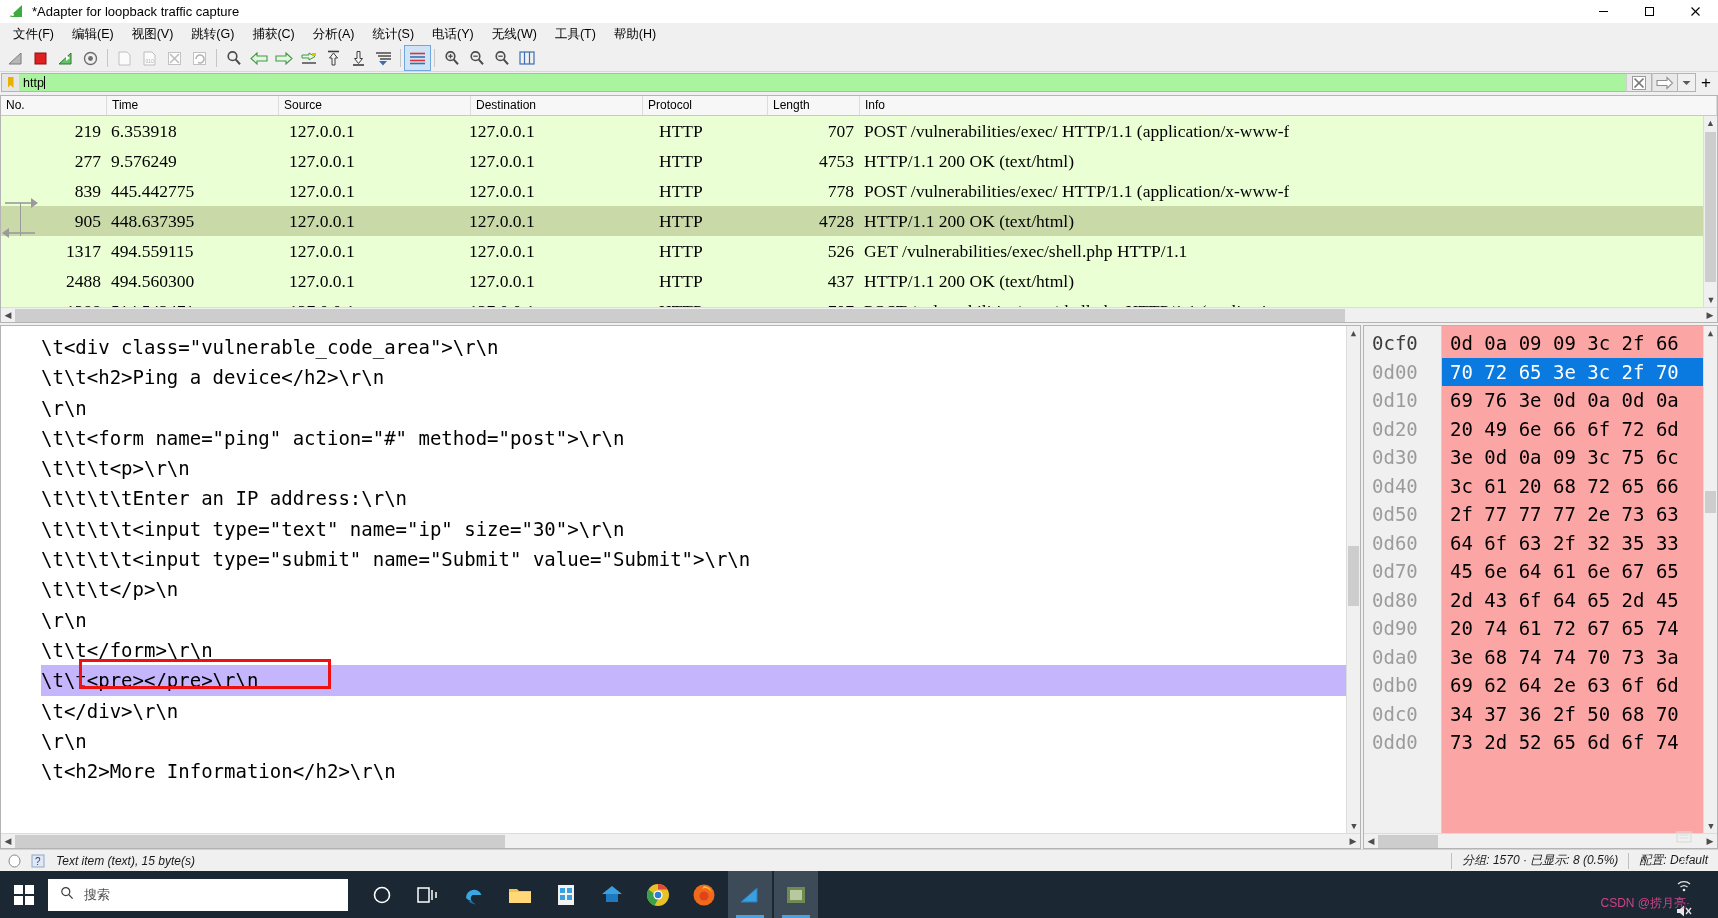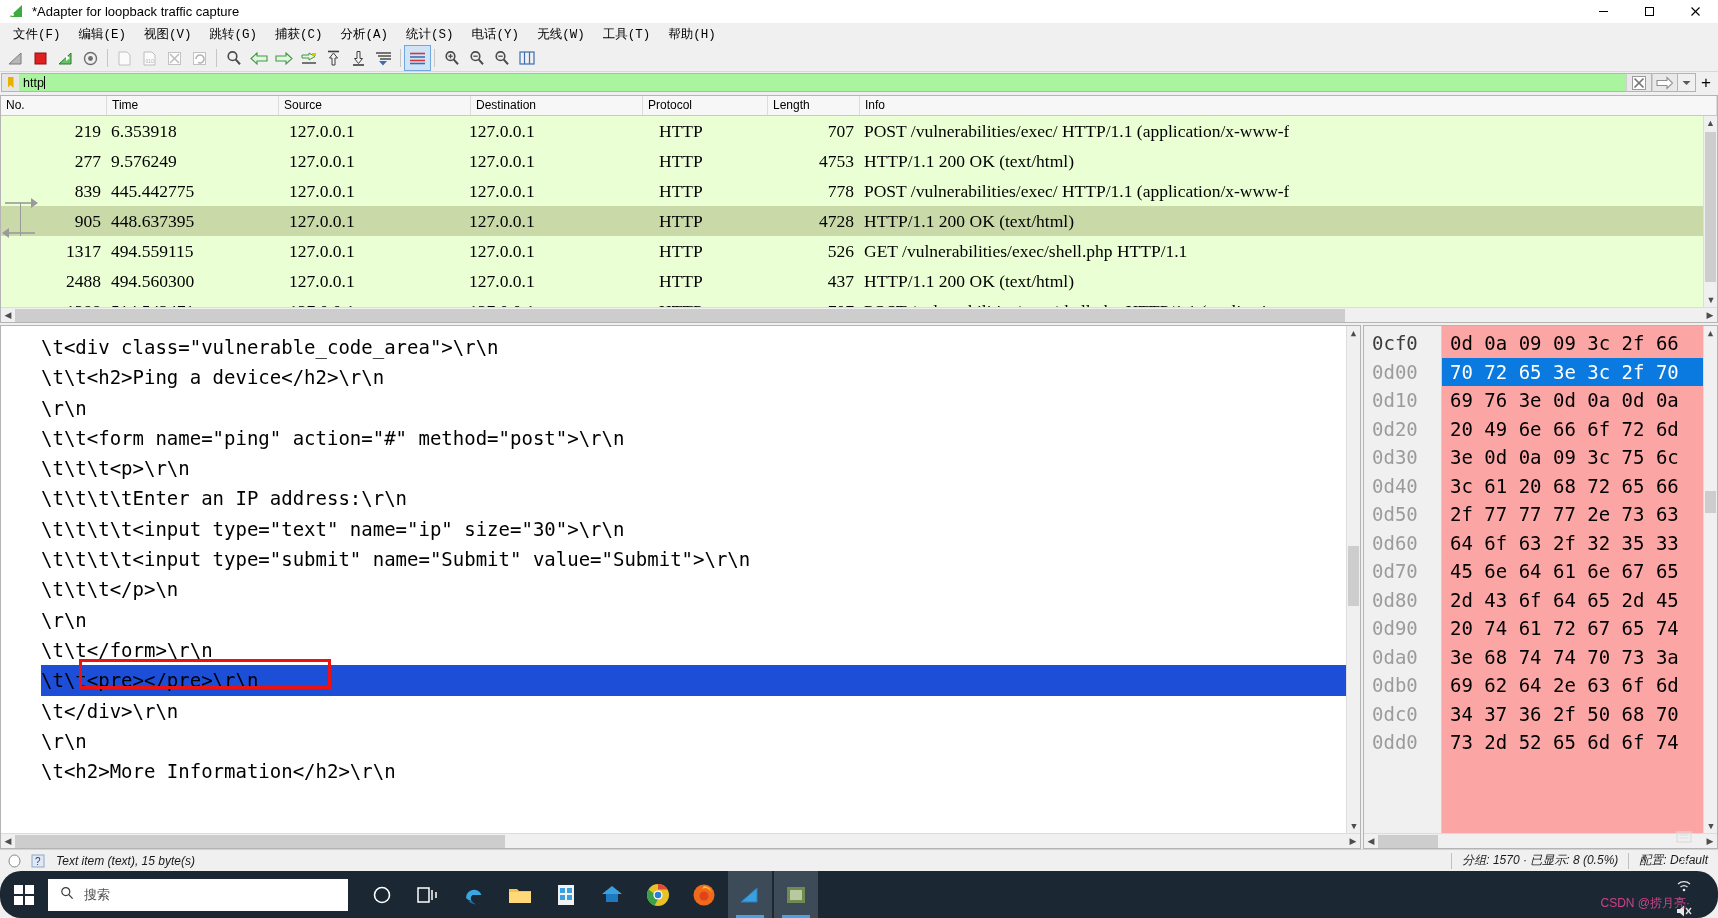--- a/index.html
+++ b/index.html
@@ -57,21 +57,21 @@
   .win-btn svg { display: block; }
 
   
   .menubar {
     height: 22px; min-height: 22px;
     background: #f0f0f0;
     display: flex; align-items: center;
     padding-left: 4px;
     font-size: 12.5px; color: #000;
   }
-  .menu-item { padding: 2px 9px; white-space: nowrap; font-family: Liberation Mono, monospace; }
+  .menu-item { padding: 2px 9px; white-space: nowrap; }
 
   
   .toolbar {
     height: 27px; min-height: 27px;
     background: #f0f0f0;
     display: flex; align-items: center;
     padding-left: 3px;
     border-bottom: 1px solid #d8d8d8;
   }
   .tb-btn {
@@ -209,21 +209,21 @@
     display: flex; flex-direction: column; margin-right: 2px;
   }
   .bt-body {
     flex: 1; position: relative; overflow: hidden;
     font-family: "DejaVu Sans Mono", monospace;
     font-size: 19px; color: #000;
     padding: 6px 0 0 40px;
     line-height: 30.3px;
   }
   .bt-line { white-space: pre; height: 30.3px; }
-  .bt-line.selected { background: #1d4ed8; }
+  .bt-line.selected { background: #c4b5fd; }
   .red-box {
     position: absolute;
     border: 3px solid #ee1111;
     left: 78px; top: 333px; width: 252px; height: 30px;
     pointer-events: none;
   }
 
   .pane-hex {
     width: 355px; min-width: 355px;
     border: 1px solid #b4b4b4; background: #f0f0f0;
@@ -254,21 +254,21 @@
   }
   .sb-icon { width: 20px; display: flex; align-items: center; justify-content: center; margin-left: 4px;}
   .sb-sep { width: 1px; height: 16px; background: #c0c0c0; margin: 0 10px; }
   .sb-text { white-space: nowrap; font-style: italic; }
   .sb-mid { margin-left: auto; display: flex; align-items: center;}
   .sb-right { display: flex; align-items: center; padding-right: 10px; }
 
   
   .taskbar {
     height: 47px; min-height: 47px; background: #1b2733;
-    display: flex; align-items: center; position: relative; border-radius: 21px;
+    display: flex; align-items: center; position: relative;
   }
   .tb-start {
     width: 48px; height: 47px; display: flex; align-items: center; justify-content: center;
   }
   .win-logo { display: grid; grid-template-columns: 9px 9px; grid-template-rows: 9px 9px; gap: 2px; }
   .win-logo div { background: #ffffff; }
   .tb-search {
     width: 300px; height: 32px; background: #ffffff;
     display: flex; align-items: center; border-radius: 0;
     color: #4d4d4d; font-size: 13px;

